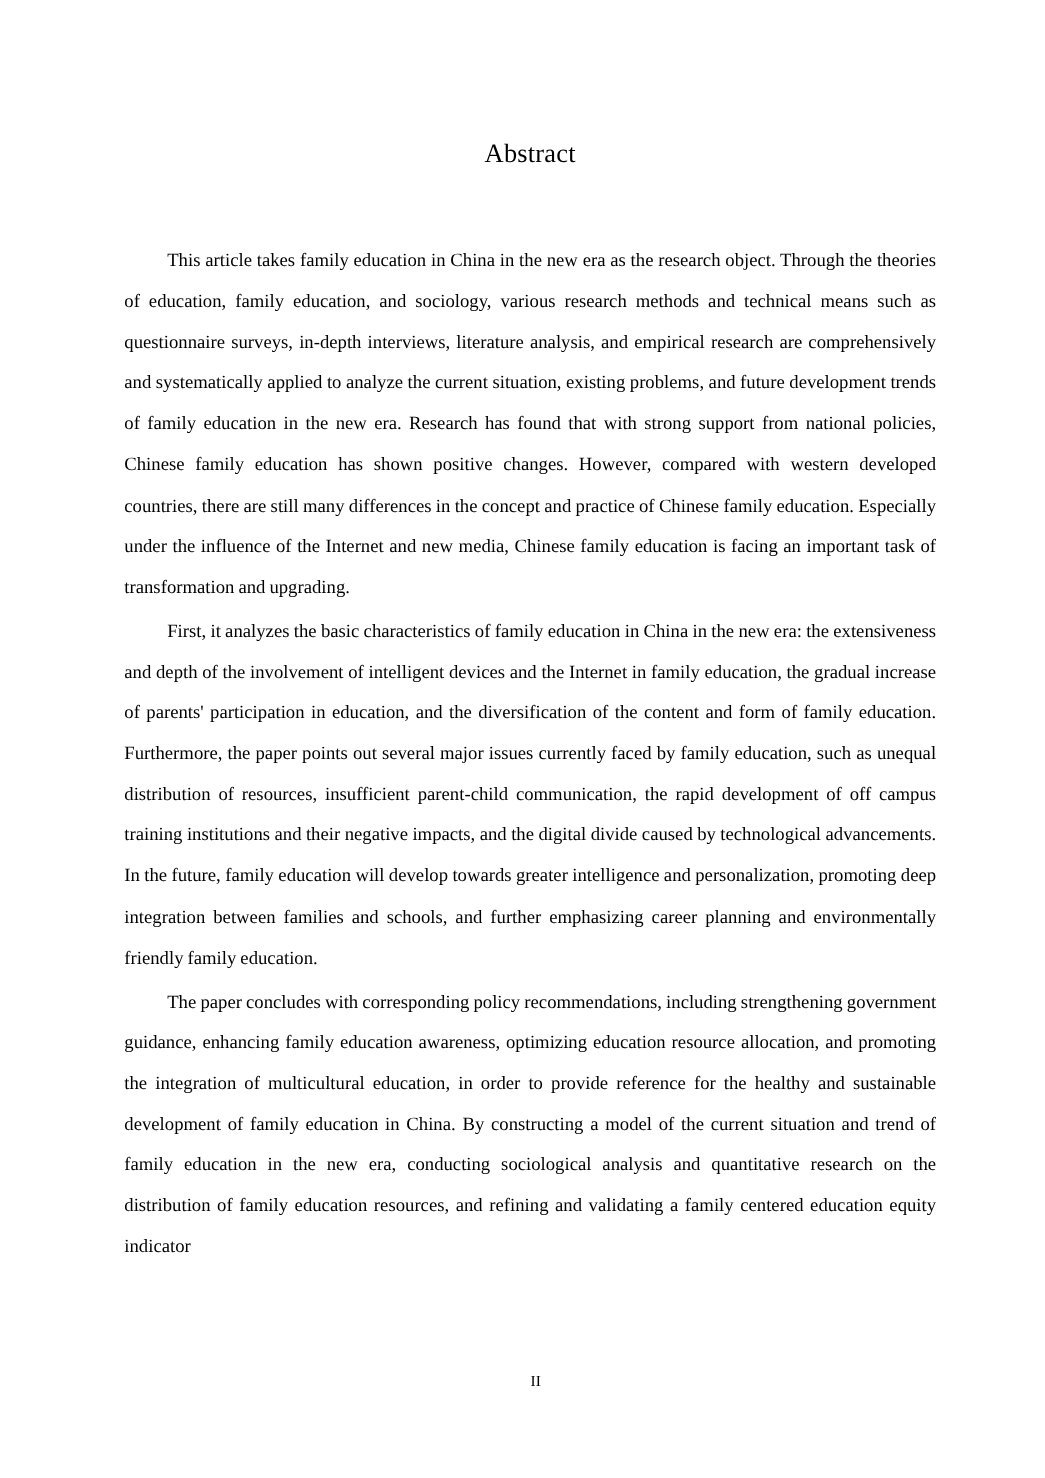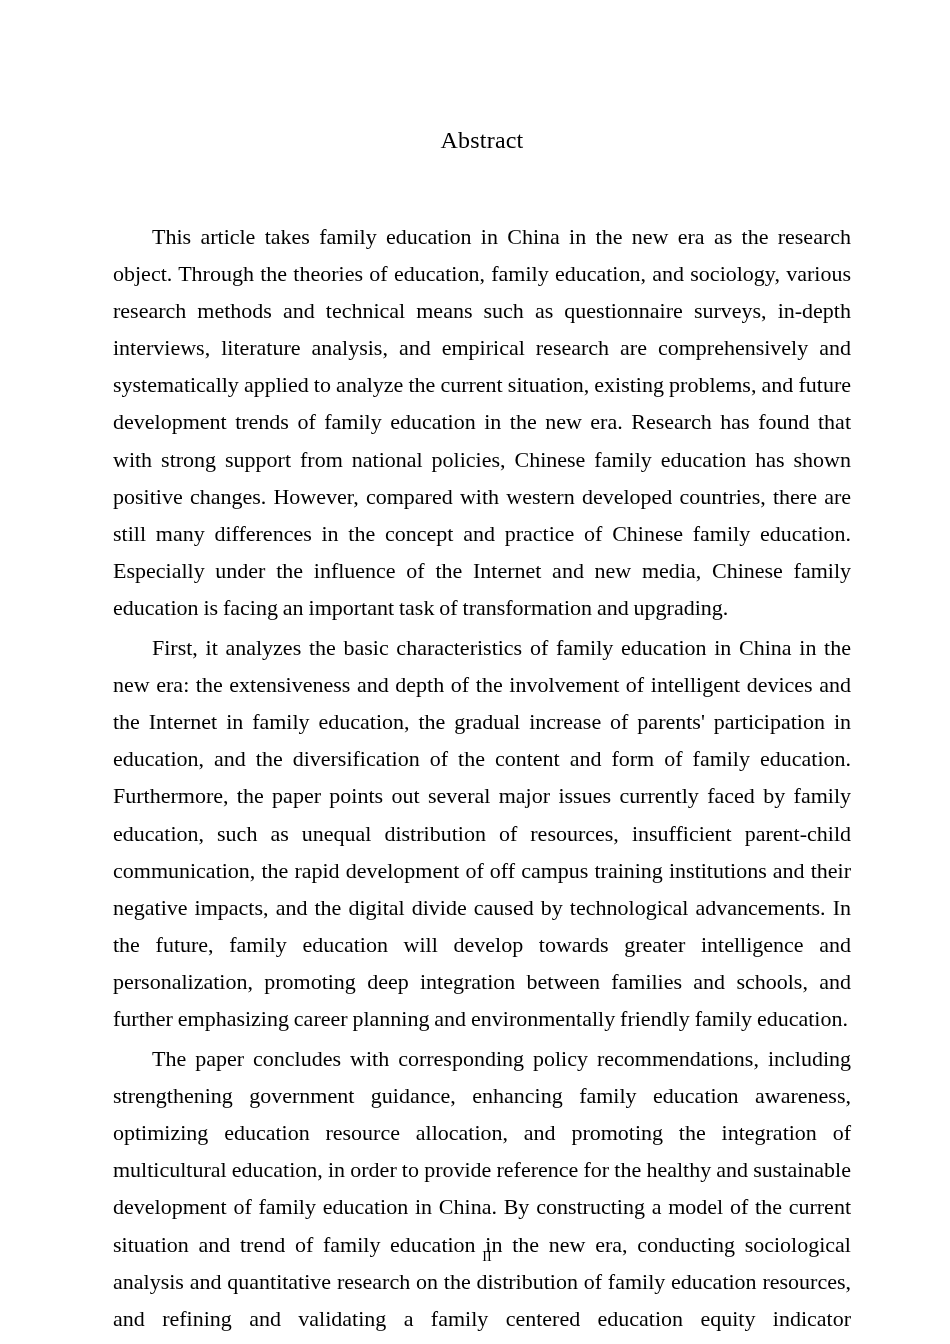--- a/index.html
+++ b/index.html
@@ -36,21 +36,21 @@
       letter-spacing: 0.2px;
     }
     .body-text {
       position: absolute;
       left: 113px;
       top: 218px;
       width: 738px;
     }
     .para {
       margin: 0 0 3px 0;
-      font-size: 22px;
+      font-size: 17px;
       line-height: 37.1px;
       text-align: justify;
       text-indent: 39px;
       word-spacing: -0.6px;
     }
     .para.last-cut {
       text-align-last: justify;
     }
     .page-number {
       position: absolute;

